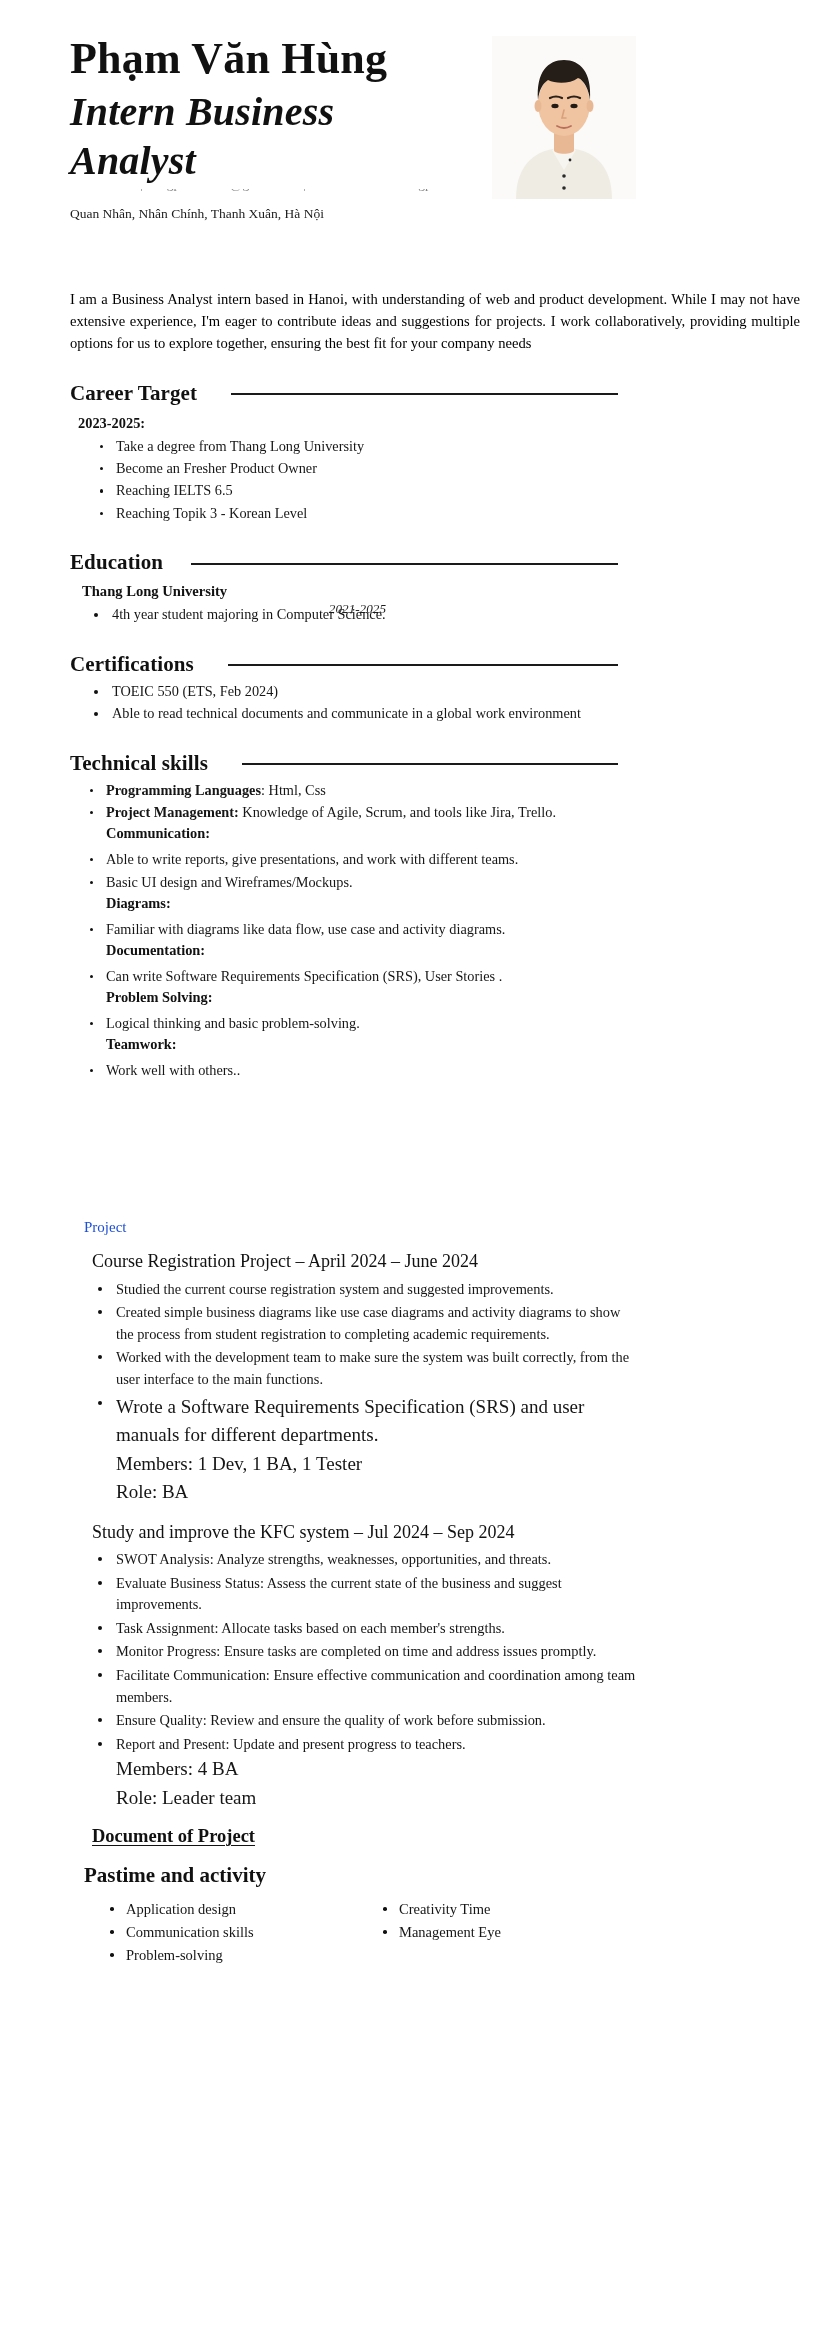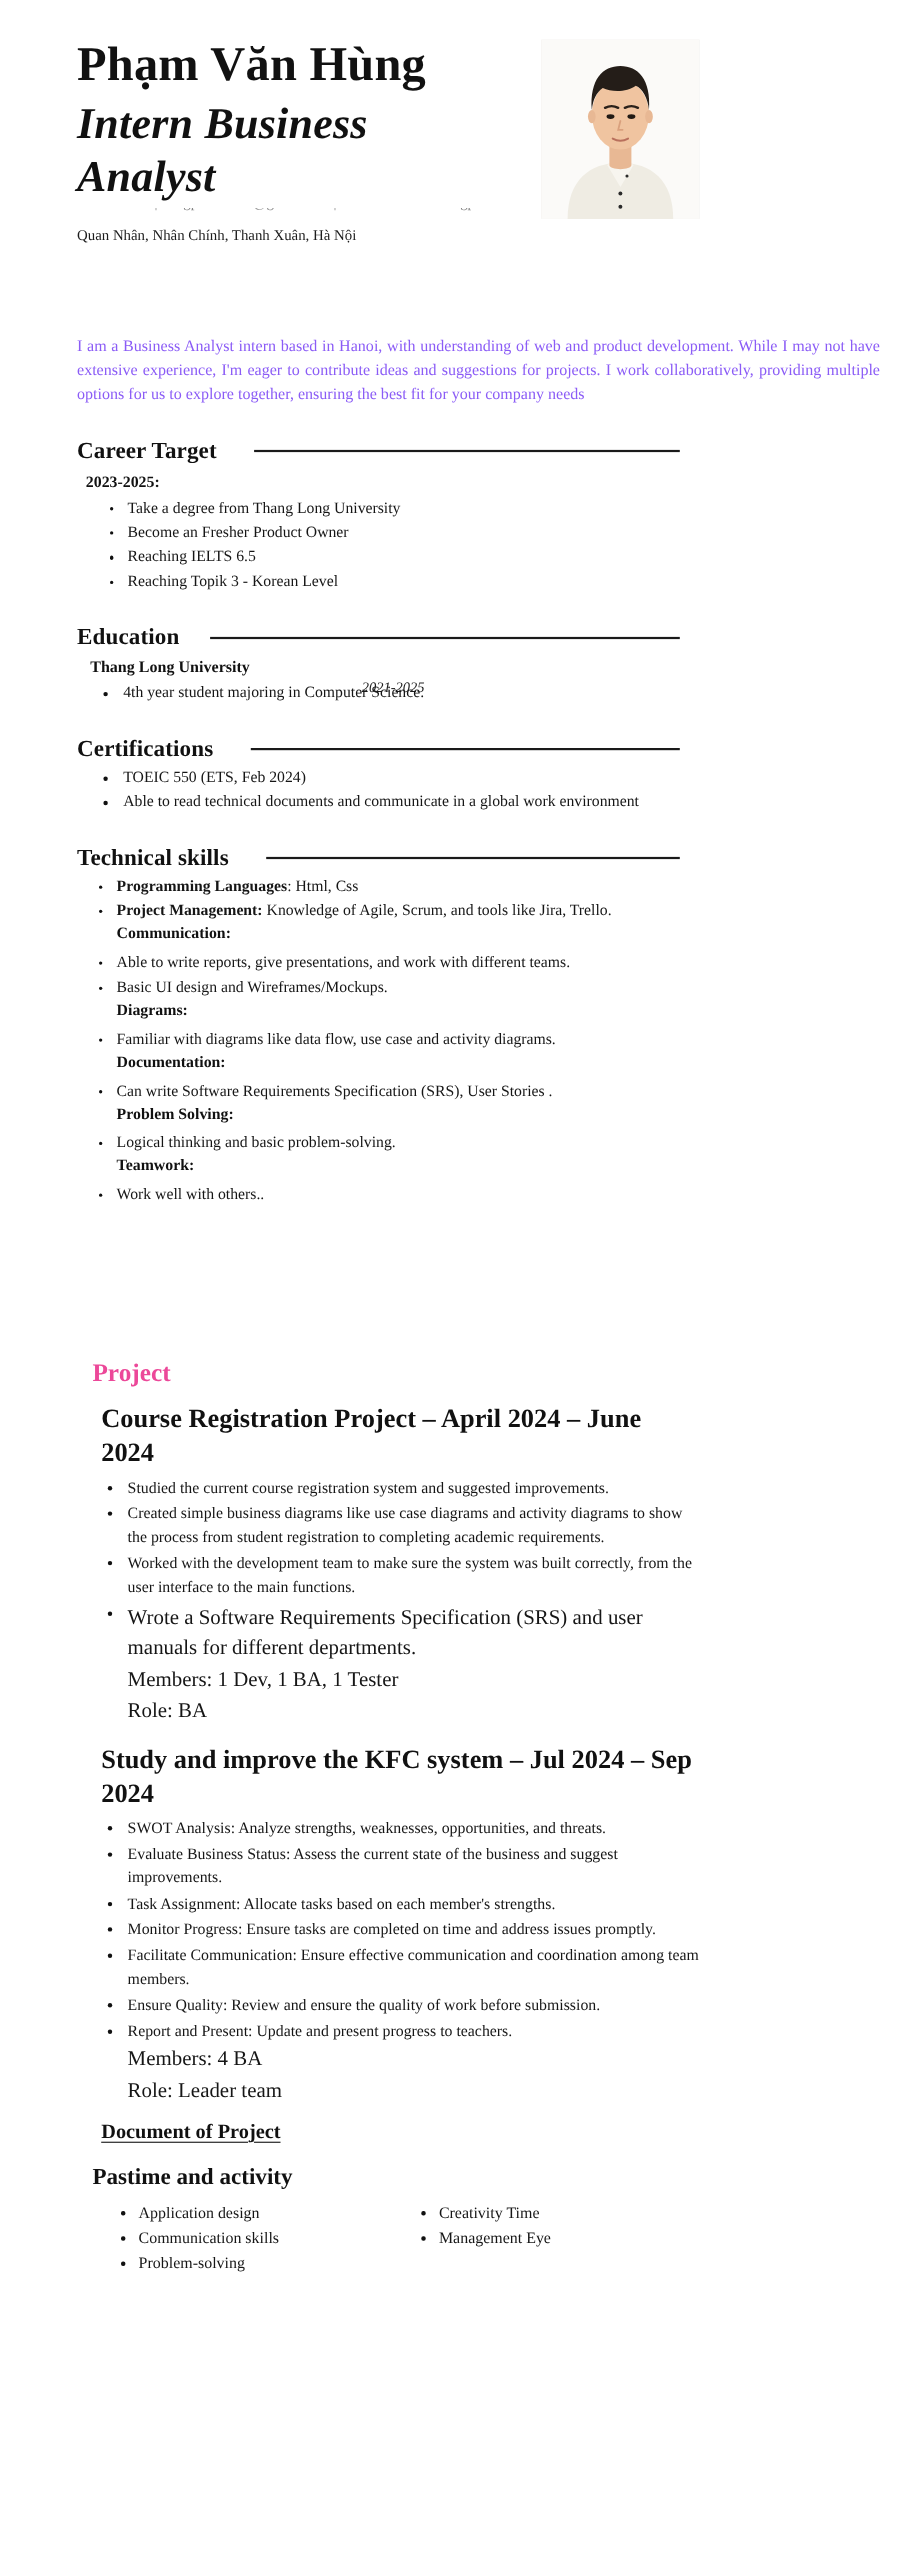--- a/index.html
+++ b/index.html
@@ -83,26 +83,26 @@
     right: 0;
     width: 144px;
     height: 163px;
     overflow: hidden;
     background: #f2f1ee;
   }
   .photo svg { display: block; width: 144px; height: 163px; }
 
   
   .summary {
-    margin-top: 80px;
+    margin-top: 64px;
     font-size: 14.6px;
     line-height: 1.52;
     text-align: justify;
     width: 730px;
-    color: #8b5cf6;
+    color: #000000;
   }
 
   
   .section { margin-top: 26px; }
   .section.tight { margin-top: 22px; }
 
   .section-head {
     display: flex;
     align-items: center;
     gap: 0;
@@ -196,29 +196,29 @@
     margin-top: 0px;
     line-height: 1.5;
     color: #111;
   }
 
   
   .big-gap { height: 116px; }
 
   
   .project-title-main {
-    font-size: 23px;
-    font-weight: 700;
+    font-size: 15px;
+    font-weight: 400;
     padding-left: 14px;
-    color: #ec4899;
+    color: #1d4ed8;
   }
 
   .project-heading {
-    font-size: 24px;
-    font-weight: 700;
+    font-size: 18px;
+    font-weight: 400;
     padding-left: 22px;
     margin-top: 14px;
     line-height: 1.3;
     color: #111;
   }
 
   ul.proj {
     list-style: none;
     margin-top: 5px;
   }

